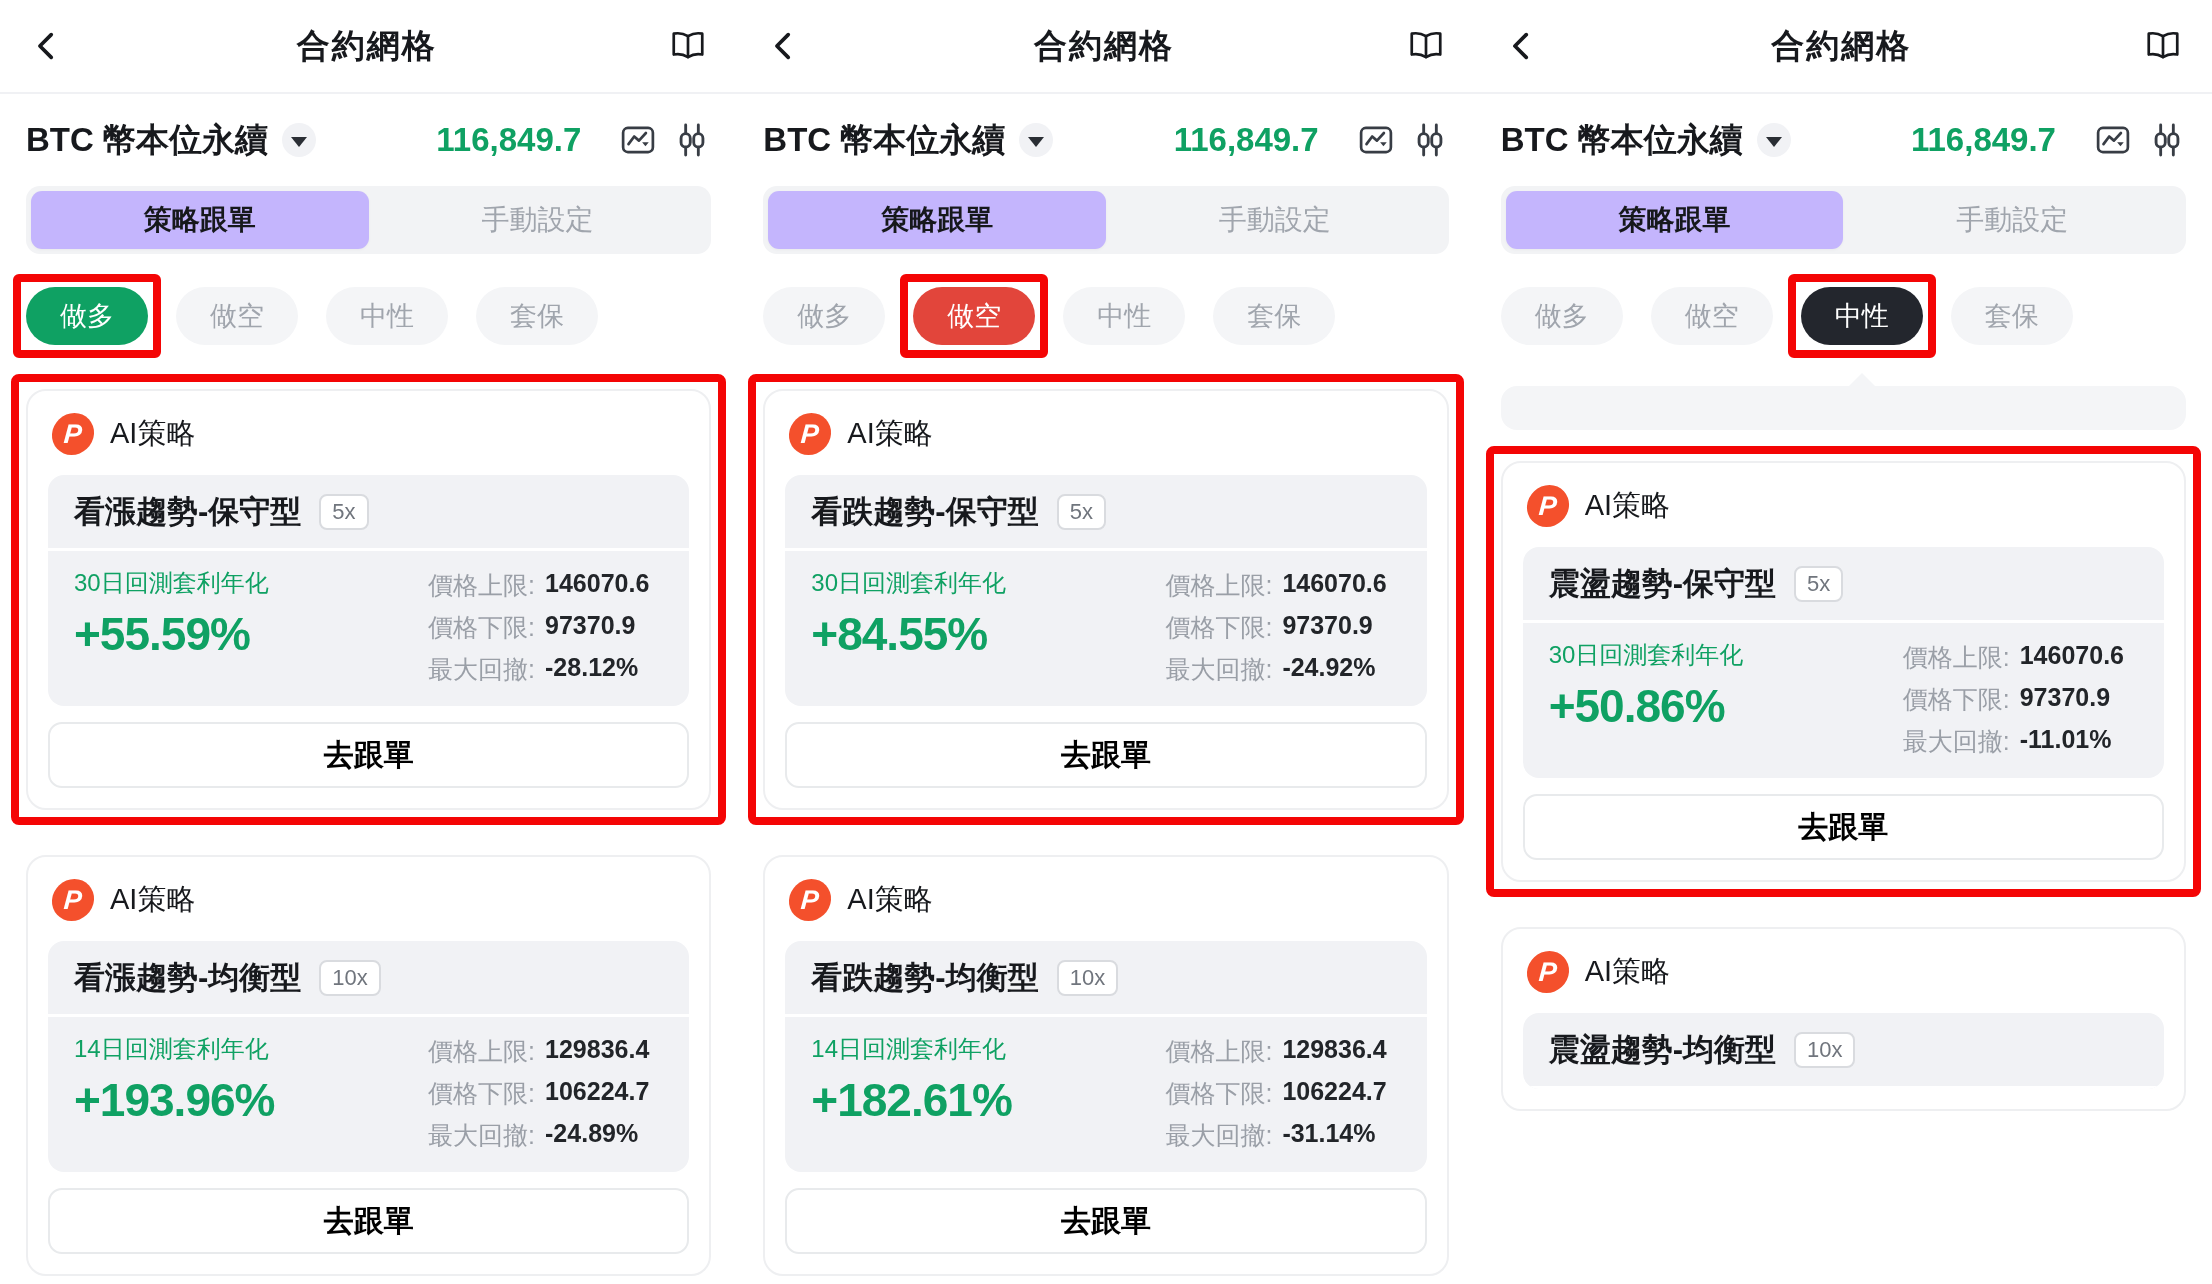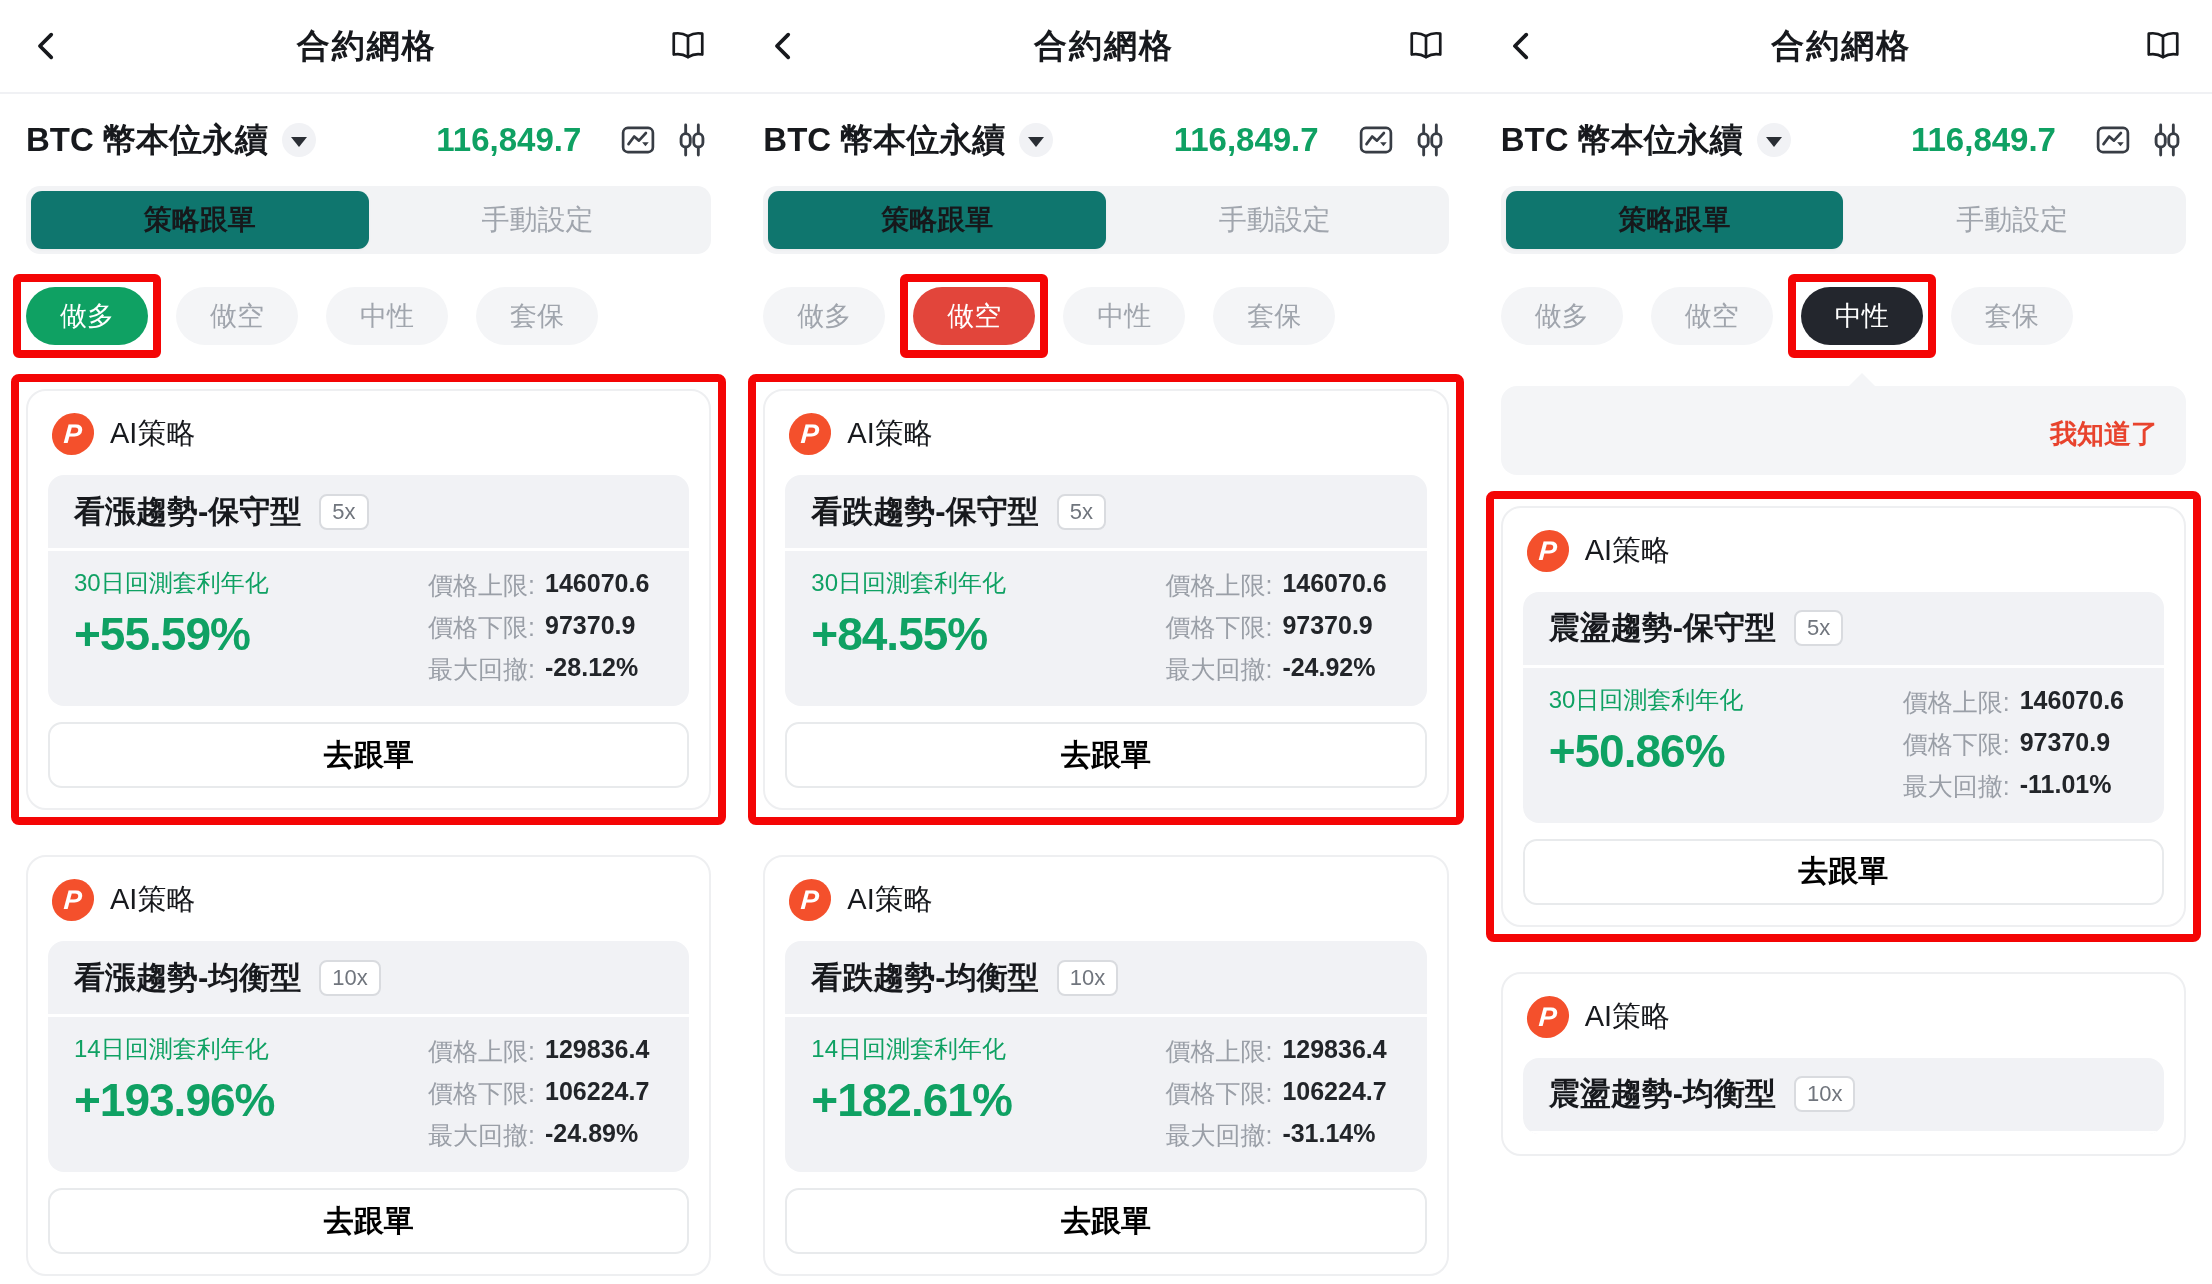--- a/index.html
+++ b/index.html
@@ -30,21 +30,21 @@
   .dd-caret{width:0;height:0;border-left:8px solid transparent;border-right:8px solid transparent;
             border-top:10px solid #2A2E34;margin-top:3px;}
   .inst-spacer{flex:1;}
   .price{font-size:33px;font-weight:bold;color:var(--green);margin-right:22px;}
   .hdr-ic{margin-left:16px;}
 
   
   .tabs{margin:20px 26px 0;background:var(--gray-bg);border-radius:14px;height:68px;display:flex;padding:5px;}
   .tab{flex:1;display:flex;align-items:center;justify-content:center;font-size:28px;
        color:var(--muted);border-radius:11px;cursor:pointer;}
-  .tab.active{background:#0f766e;color:#16181B;font-weight:bold;box-shadow:0 1px 3px rgba(0,0,0,0.04);}
+  .tab.active{background:#c4b5fd;color:#16181B;font-weight:bold;box-shadow:0 1px 3px rgba(0,0,0,0.04);}
 
   
   .pill-row{margin:20px 13px 0;display:flex;gap:2px;}
   .annot{border:8px solid transparent;padding:5px;border-radius:6px;}
   .annot.on{border-color:var(--annot);}
   .pill{min-width:122px;height:58px;padding:0 30px;border-radius:29px;background:var(--pill-bg);
         color:var(--muted);font-size:27px;display:flex;align-items:center;justify-content:center;cursor:pointer;}
   .pill.g{background:var(--green);color:#fff;}
   .pill.r{background:var(--red);color:#fff;}
   .pill.k{background:var(--dark);color:#fff;}
@@ -420,21 +420,20 @@
       <span class="annot on">
           <span class="pill k">中性</span>
         </span>
       <span class="annot">
           <span class="pill">套保</span>
         </span>
     </div>
 
     <div class="notice">
       <div class="notice-caret"></div>
-      <div class="notice-confirm">我知道了</div>
     </div>
 
     <div class="card-annot">
       <div class="card">
         <div class="ai-row">
           <span class="ai-logo">P</span>
           <span class="ai-text">AI策略</span>
         </div>
         <div class="gray-panel">
           <div class="gp-title">

